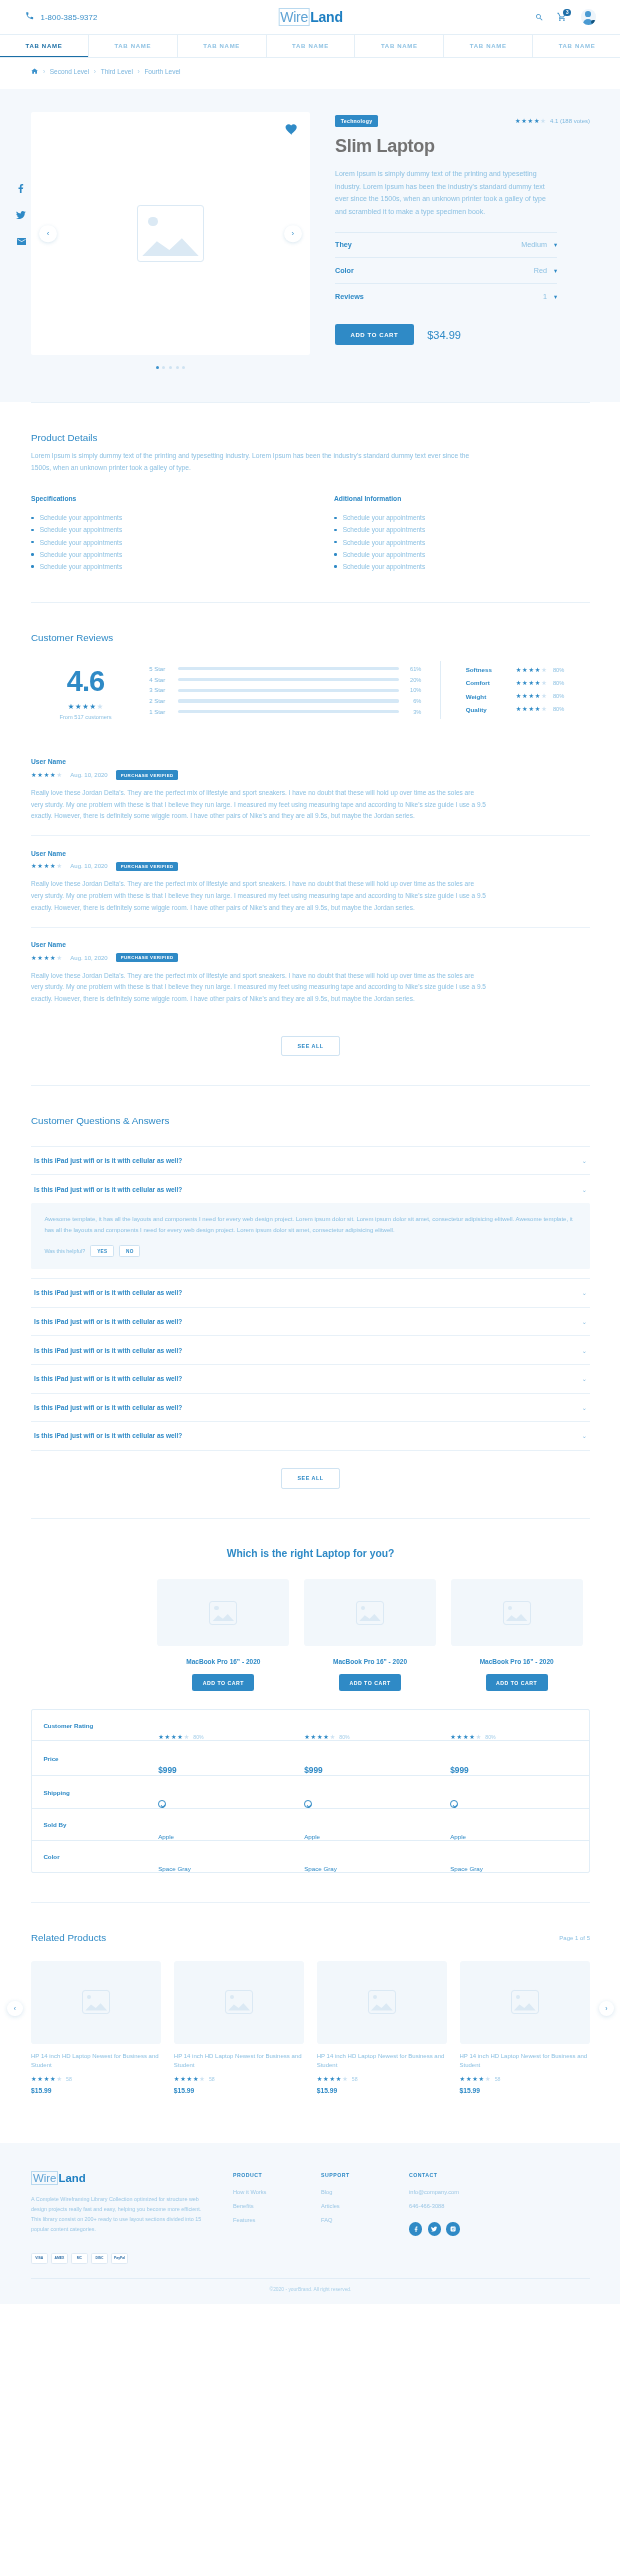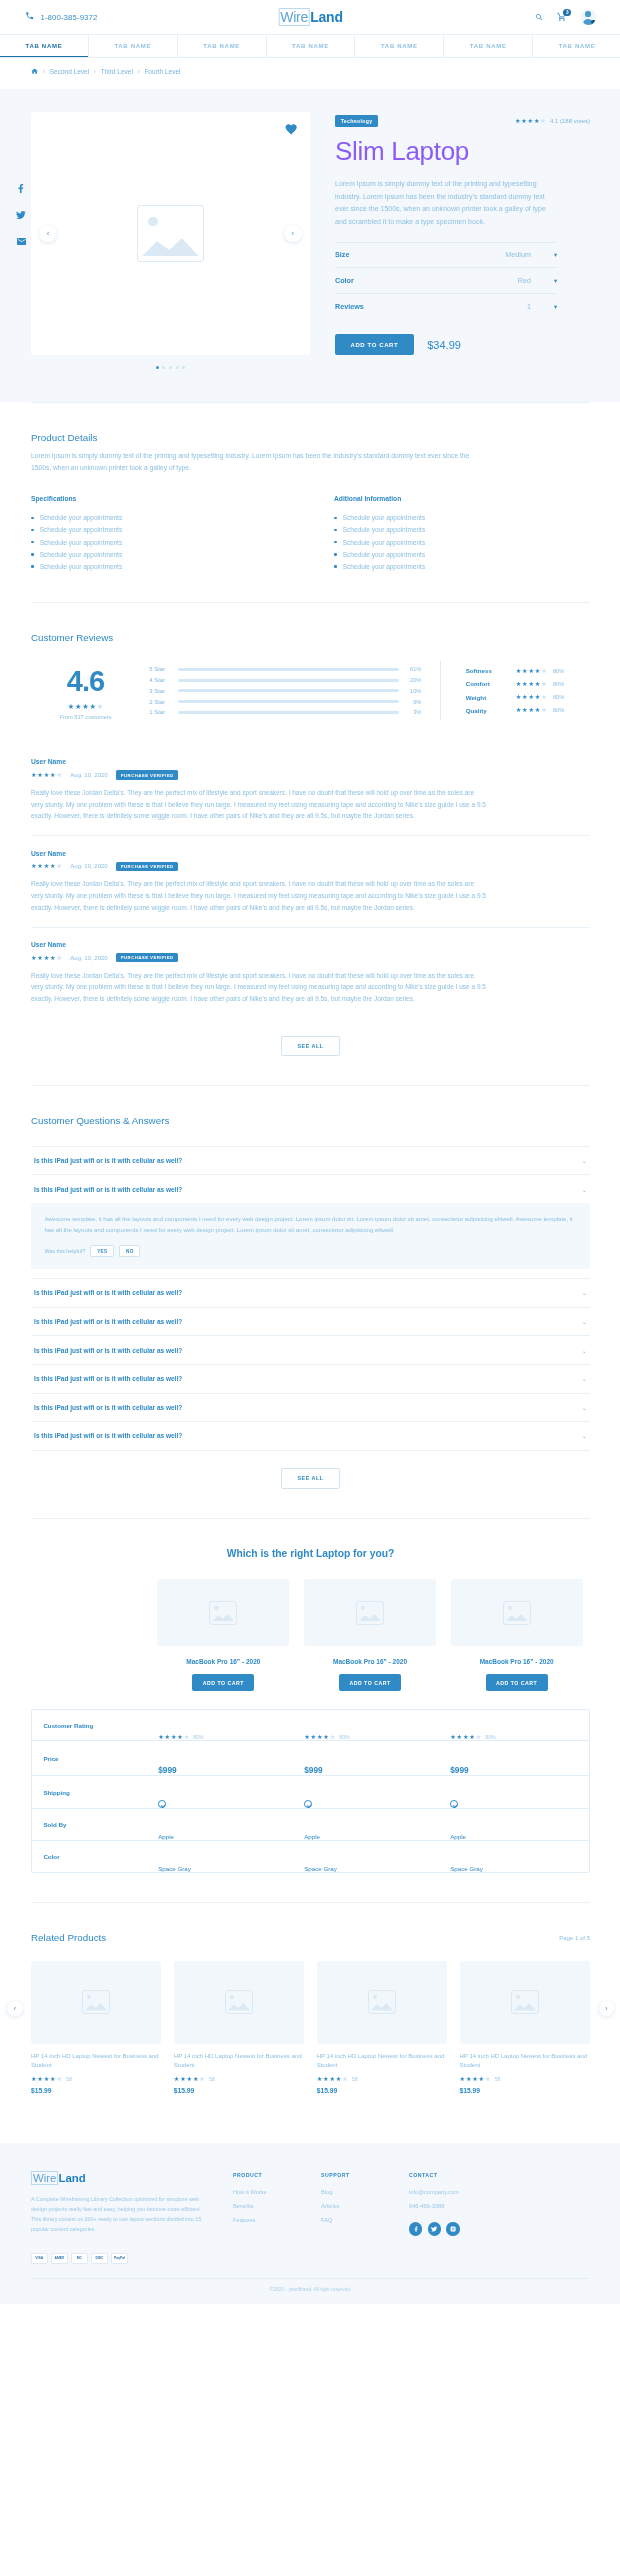--- a/index.html
+++ b/index.html
@@ -90,30 +90,30 @@
   .pinfo { flex: 1; padding-top: 3.1px; }
   .badge-row { display: flex; align-items: center; justify-content: space-between; margin-bottom: 9.3px; }
   .badge {
     background: #2f8ac6; color: #fff; font-size: 5.2px; font-weight: 700; letter-spacing: 0.3px;
     padding: 2.6px 5.7px; border-radius: 1.6px; display: inline-block;
   }
   .rate-inline { display: flex; align-items: center; gap: 4.1px; font-size: 6px; color: #7fb8de; }
   .stars { display: inline-flex; gap: 0.8px; }
   .stars span { font-size: 6.2px; color: #2f8ac6; line-height: 1; }
   .stars span.off { color: #cde2f2; }
-  .ptitle { font-size: 26px; font-weight: 400; color: #8b5cf6; letter-spacing: -0.3px; margin-bottom: 11.4px; }
+  .ptitle { font-size: 18px; font-weight: 700; color: #737373; letter-spacing: -0.3px; margin-bottom: 11.4px; }
   .pdesc { font-size: 7px; line-height: 1.78; color: #8cc0e2; max-width: 222px; margin-bottom: 13.4px; }
 
   .optrow {
     display: flex; align-items: center; justify-content: space-between;
     border-top: 0.5px solid #dfecf6; padding: 7.8px 0; max-width: 222px; cursor: pointer;
   }
   .optrow:last-of-type { border-bottom: 0.5px solid #dfecf6; }
   .optlabel { font-size: 7.2px; font-weight: 700; color: #2f8ac6; }
-  .optval { display: flex; align-items: center; gap: 23px; font-size: 7.2px; color: #8cc0e2; }
+  .optval { display: flex; align-items: center; gap: 7px; font-size: 7.2px; color: #8cc0e2; }
   .chev { color: #2f8ac6; font-size: 6.2px; }
 
   .buyrow { display: flex; align-items: center; gap: 13.4px; margin-top: 15.5px; }
   .btn-cart {
     background: #2f8ac6; color: #fff; border: none; font-size: 6px; font-weight: 700;
     letter-spacing: 0.6px; padding: 7.8px 15.5px; border-radius: 2.1px; cursor: pointer;
     font-family: "Liberation Sans", sans-serif;
   }
   .price { font-size: 11px; font-weight: 400; color: #2f8ac6; }
 
@@ -122,21 +122,21 @@
   .sec-title { font-size: 9.8px; font-weight: 400; color: #2f8ac6; margin-bottom: 7.2px; }
   .sec-sub { font-size: 6.7px; line-height: 1.75; color: #8cc0e2; max-width: 445px; }
 
   .spec-cols { display: flex; gap: 47px; margin-top: 22px; }
   .spec-col { flex: 1; }
   .spec-h { font-size: 6.7px; font-weight: 700; color: #2f8ac6; margin-bottom: 9.3px; }
   .spec-li { display: flex; align-items: center; gap: 6.2px; font-size: 6.5px; color: #8cc0e2; padding: 2.6px 0; }
   .spec-li .bu { width: 2.6px; height: 2.6px; border-radius: 50%; background: #2f8ac6; flex: none; }
 
   
-  .rev-top { display: flex; gap: 4px; align-items: flex-end; margin-top: 17.6px; }
+  .rev-top { display: flex; gap: 4px; align-items: center; margin-top: 17.6px; }
   .rev-score { width: 109px; text-align: center; padding-top: 7.2px; }
   .rev-big { font-size: 29px; font-weight: 700; color: #2f8ac6; line-height: 1; letter-spacing: -1px; }
   .rev-score .stars { margin: 6.2px 0 4.1px; justify-content: center; }
   .rev-score .stars span { font-size: 7.2px; }
   .rev-from { font-size: 5.7px; color: #8cc0e2; }
   .rev-bars { flex: 1; padding: 5.2px 18.6px 0 5.2px; border-right: 0.5px solid #dfecf6; }
   .barrow { display: flex; align-items: center; gap: 7.2px; margin-bottom: 4.7px; }
   .barlab { font-size: 6px; color: #7fb8de; width: 22px; flex: none; }
   .bartrack { flex: 1; height: 3.1px; border-radius: 1.6px; background: #d5e8f6; overflow: hidden; }
   .barfill { height: 100%; border-radius: 1.6px; background: #2f8ac6; }
@@ -368,21 +368,21 @@
                   <span class="off">★</span>
                 </span>
               <span>4.1 (188 votes)</span>
             </span>
           </div>
 
           <h1 class="ptitle">Slim Laptop</h1>
           <p class="pdesc">Lorem Ipsum is simply dummy text of the printing and typesetting industry. Lorem Ipsum has been the industry's standard dummy text ever since the 1500s, when an unknown printer took a galley of type and scrambled it to make a type specimen book.</p>
 
           <div class="optrow">
-            <span class="optlabel">Size</span>
+            <span class="optlabel">They</span>
             <span class="optval">
               <span>Medium</span>
               <span class="chev">▾</span>
             </span>
           </div>
           <div class="optrow">
             <span class="optlabel">Color</span>
             <span class="optval">
               <span>Red</span>
               <span class="chev">▾</span>

